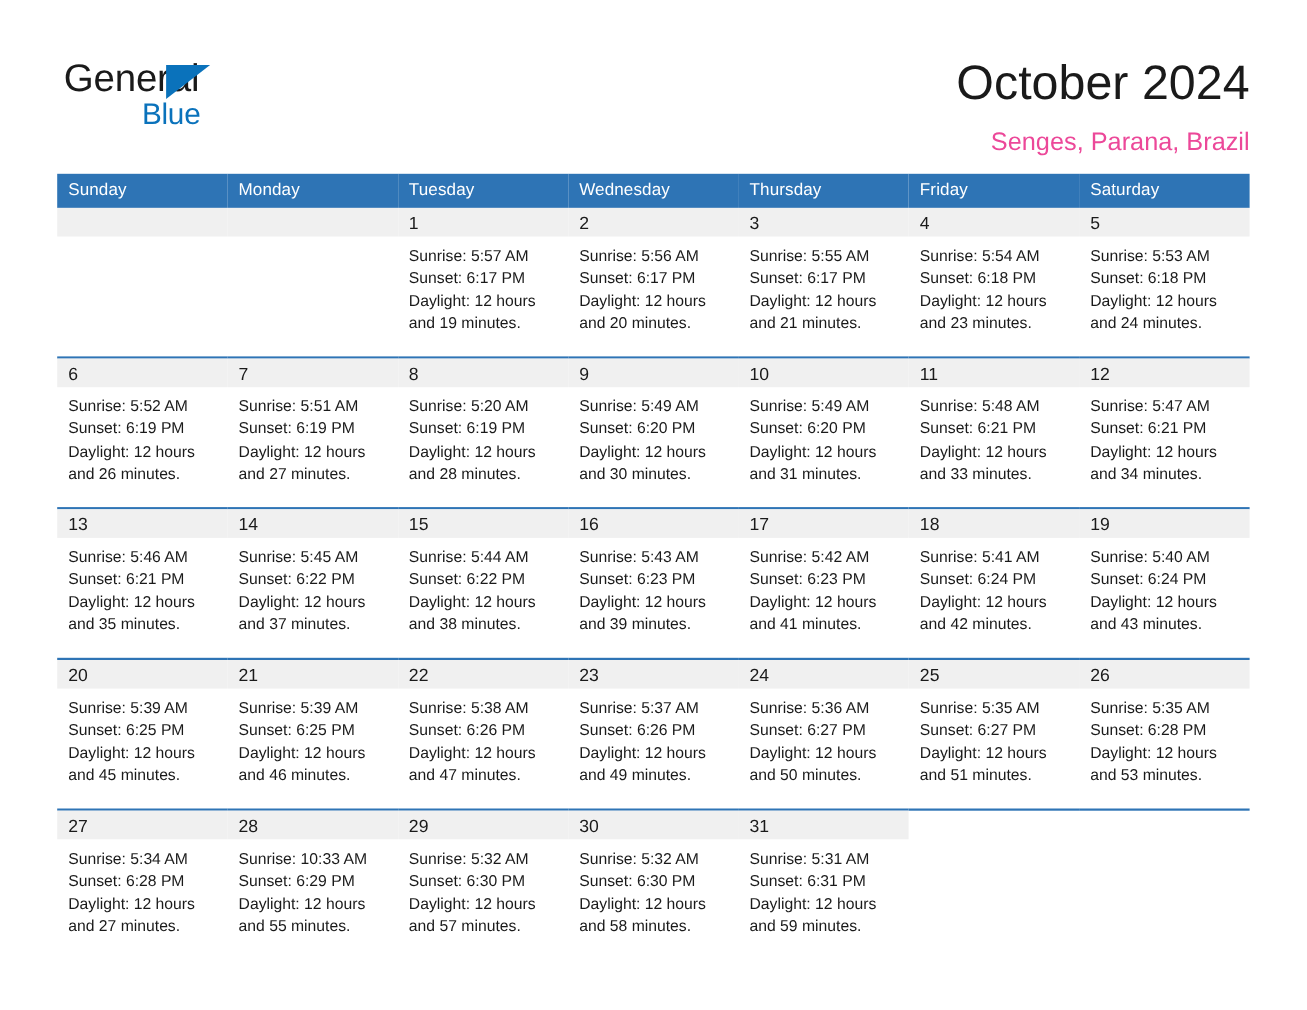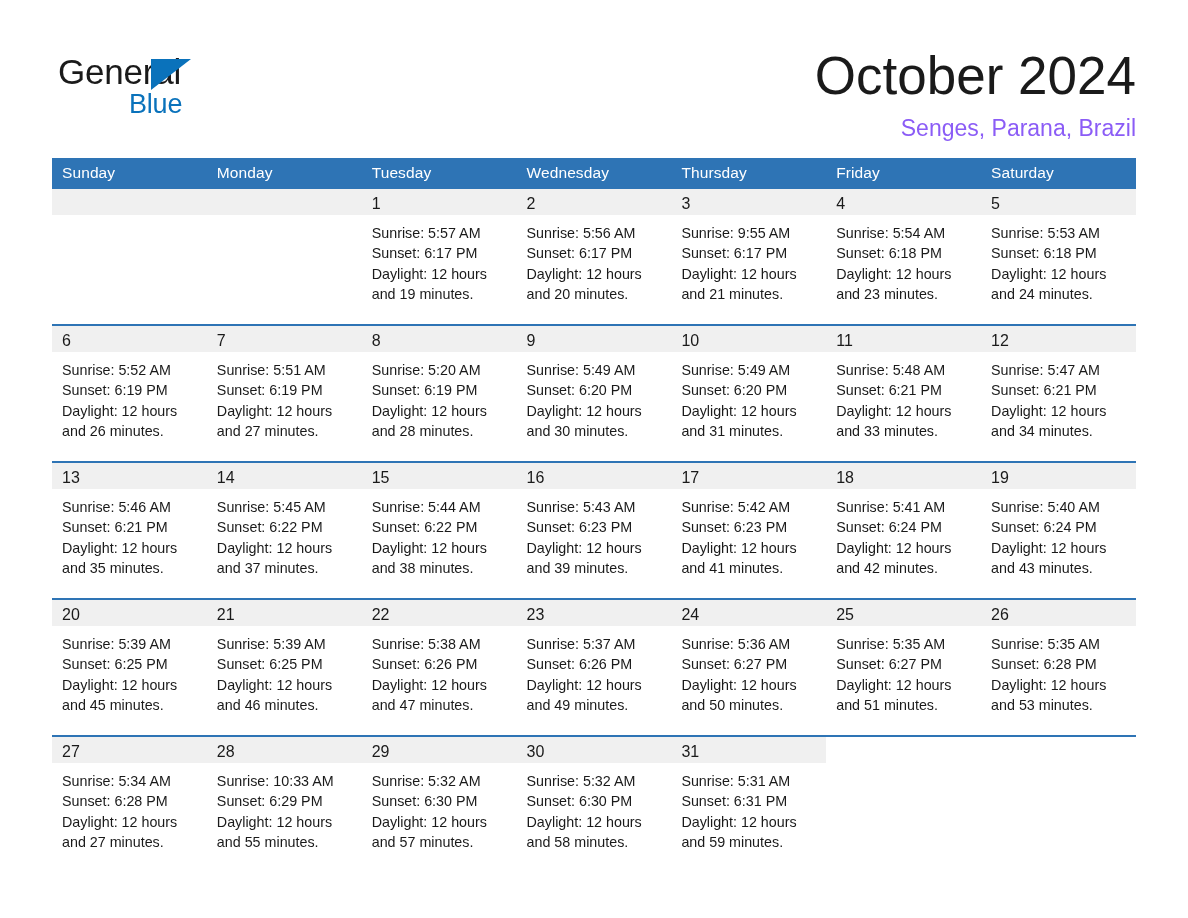--- a/index.html
+++ b/index.html
@@ -69,35 +69,35 @@
     color: #0a72bb;
     font-family: "Liberation Sans", sans-serif;
     font-weight: 400;
     letter-spacing: -0.2px;
   }
 
   .title {
     position: absolute;
     right: 52px;
     top: 52px;
-    font-size: 53px;
+    font-size: 44px;
     line-height: 48px;
     color: #1a1a1a;
     font-weight: 400;
     text-align: right;
     white-space: nowrap;
   }
 
   .subtitle {
     position: absolute;
     right: 52px;
     top: 114px;
     font-size: 23px;
     line-height: 28px;
-    color: #8b5cf6;
+    color: #ec4899;
     font-weight: 400;
     text-align: right;
     white-space: nowrap;
   }
 
   
   .calendar {
     position: absolute;
     left: 52px;
     top: 158px;
@@ -229,21 +229,21 @@
                 <div class="ln">Sunset: 6:17 PM</div>
                 <div class="ln">Daylight: 12 hours</div>
                 <div class="ln">and 20 minutes.</div>
               </div>
             </div>
           </td>
           <td>
             <div class="cell">
               <div class="daynum-band">3</div>
               <div class="cell-body">
-                <div class="ln">Sunrise: 9:55 AM</div>
+                <div class="ln">Sunrise: 5:55 AM</div>
                 <div class="ln">Sunset: 6:17 PM</div>
                 <div class="ln">Daylight: 12 hours</div>
                 <div class="ln">and 21 minutes.</div>
               </div>
             </div>
           </td>
           <td>
             <div class="cell">
               <div class="daynum-band">4</div>
               <div class="cell-body">

